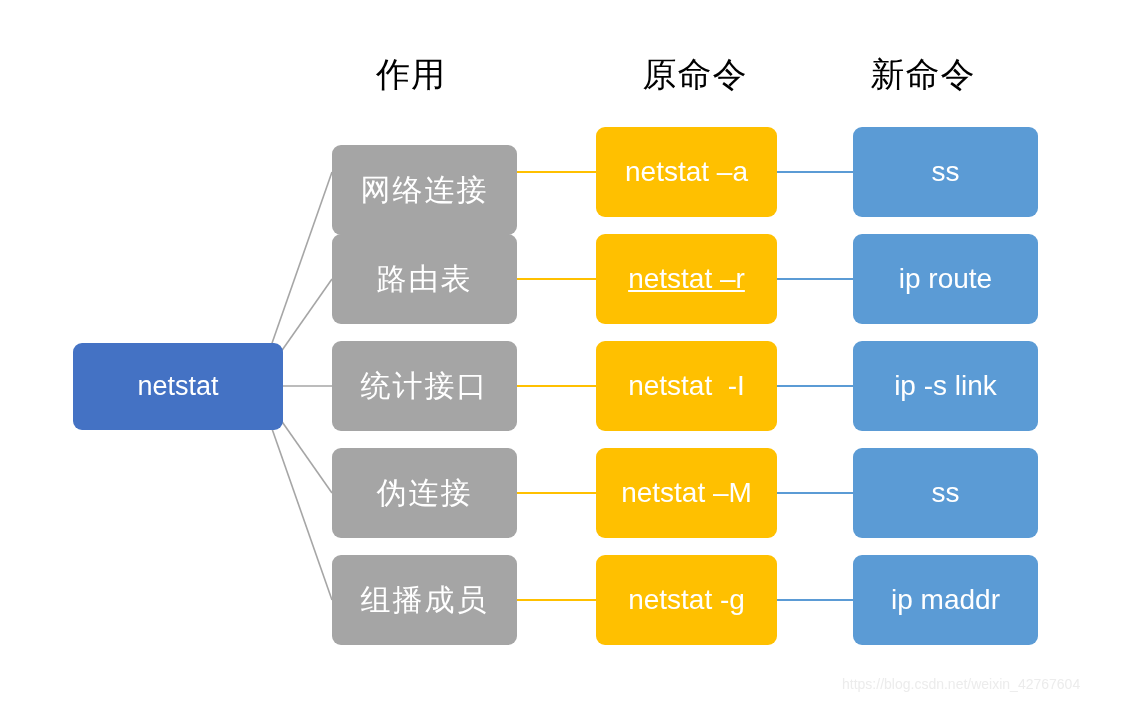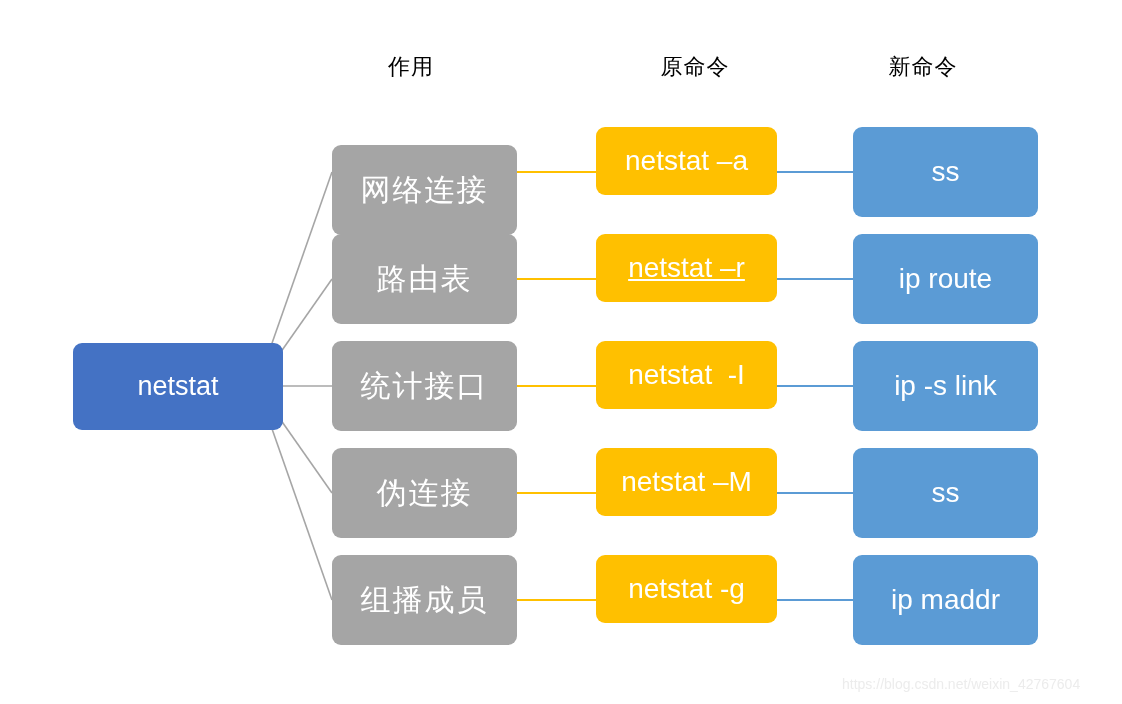--- a/index.html
+++ b/index.html
@@ -12,21 +12,21 @@
   }
   #canvas {
     position: relative;
     width: 1122px;
     height: 704px;
     background: #ffffff;
     overflow: hidden;
   }
   .col-header {
     position: absolute;
-    font-size: 22px;
+    font-size: 34px;
     color: #000000;
     font-weight: 400;
     text-align: center;
     white-space: nowrap;
     transform: translateX(-50%);
     letter-spacing: 1px;
   }
   .node {
     position: absolute;
     display: flex;
@@ -49,21 +49,21 @@
     left: 332px;
     width: 185px;
     height: 90px;
     background: #A5A5A5;
     font-size: 30px;
     letter-spacing: 2px;
   }
   .old-node {
     left: 596px;
     width: 181px;
-    height: 68px;
+    height: 90px;
     background: #FFC000;
     font-size: 28px;
   }
   .new-node {
     left: 853px;
     width: 185px;
     height: 90px;
     background: #5B9BD5;
     font-size: 28px;
   }

